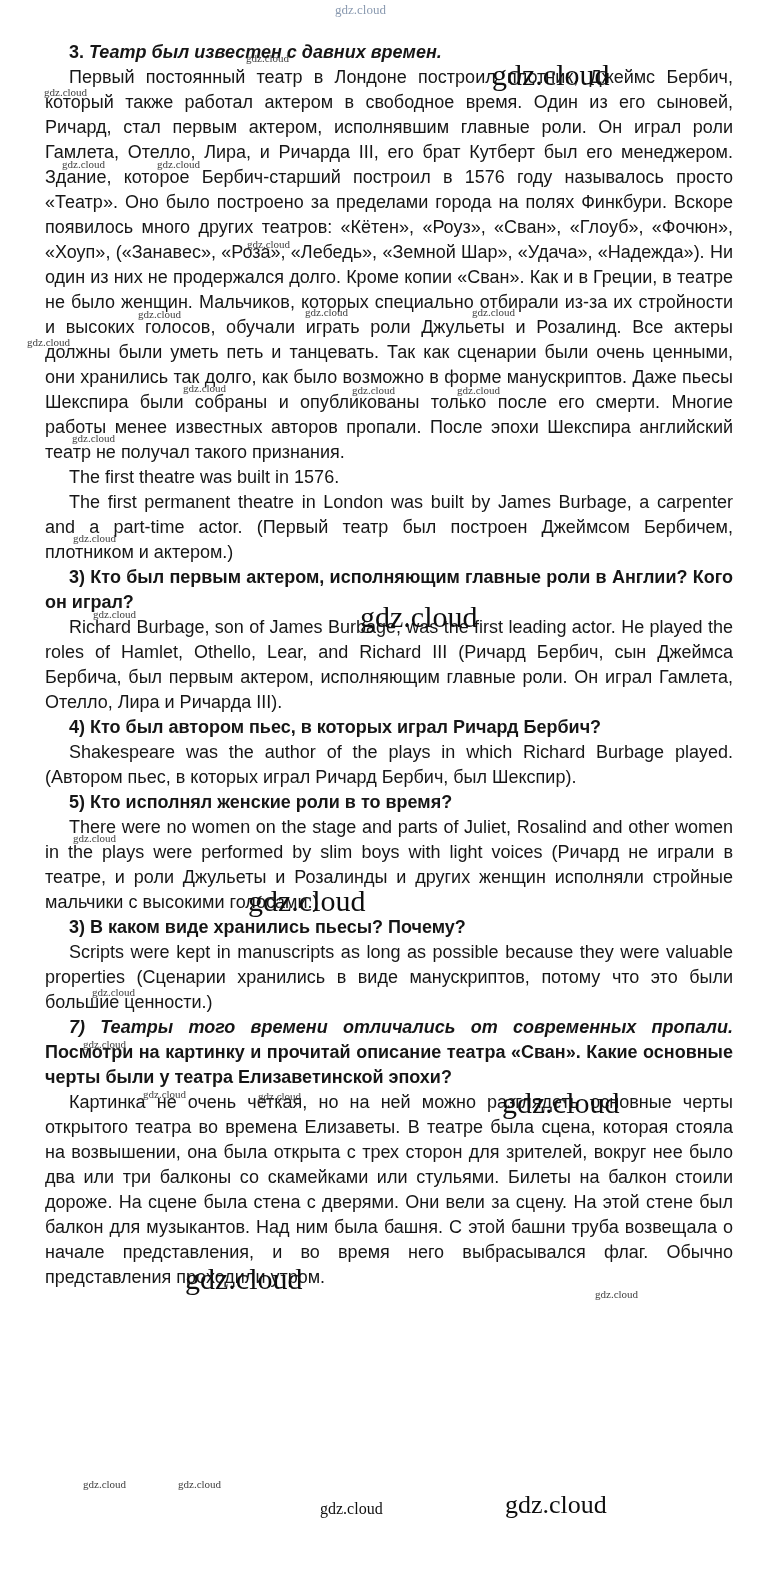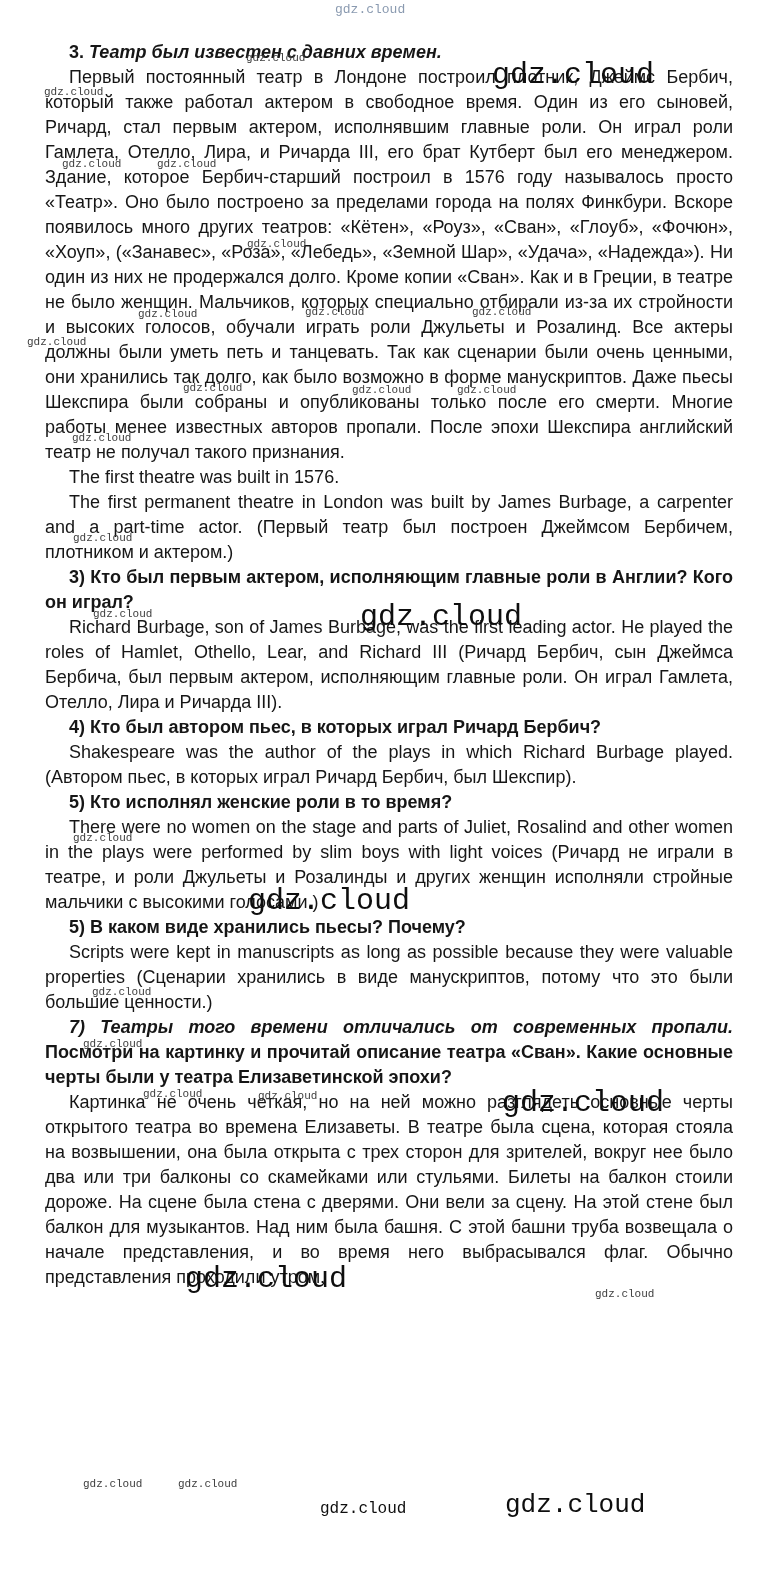--- a/index.html
+++ b/index.html
@@ -24,21 +24,21 @@
     line-height: 25px;
     text-align: justify;
     text-indent: 24px;
   }
   .heading { font-weight: 700; }
   .bi { font-weight: 700; font-style: italic; }
   .gap-top { margin-top: 30px; }
   .wm {
     position: absolute;
     white-space: nowrap;
-    font-family: Liberation Mono, monospace;
+    font-family: Liberation Serif, serif;
     pointer-events: none;
   }
   .wm-sm { font-size: 11px; color: #3d3d3d; }
   .wm-lg { font-size: 30px; color: #0e0e0e; }
   .wm-md { font-size: 16px; color: #0e0e0e; }
   .wm-top { font-size: 13px; color: #8a9ab0; }
 </style>
 </head>
 <body>
 
@@ -58,21 +58,21 @@
 
     <p class="heading">3) Кто был первым актером, исполняющим главные роли в Англии? Кого он играл?</p>
     <p>Richard Burbage, son of James Burbage, was the first leading actor. He played the roles of Hamlet, Othello, Lear, and Richard III (Ричард Бербич, сын Джеймса Бербича, был первым актером, исполняющим главные роли. Он играл Гамлета, Отелло, Лира и Ричарда III).</p>
 
     <p class="heading gap-top">4) Кто был автором пьес, в которых играл Ричард Бербич?</p>
     <p>Shakespeare was the author of the plays in which Richard Burbage played. (Автором пьес, в которых играл Ричард Бербич, был Шекспир).</p>
 
     <p class="heading">5) Кто исполнял женские роли в то время?</p>
     <p>There were no women on the stage and parts of Juliet, Rosalind and other women in the plays were performed by slim boys with light voices (Ричард не играли в театре, и роли Джульеты и Розалинды и других женщин исполняли стройные мальчики с высокими голосами.)</p>
 
-    <p class="heading">5) В каком виде хранились пьесы? Почему?</p>
+    <p class="heading">3) В каком виде хранились пьесы? Почему?</p>
     <p>Scripts were kept in manuscripts as long as possible because they were valuable properties (Сценарии хранились в виде манускриптов, потому что это были большие ценности.)</p>
 
     <p>
       <b class="bi">7)</b>
       <i class="bi">Театры того времени отличались от современных пропали.</i>
       <b>Посмотри на картинку и прочитай описание театра «Сван». Какие основные черты были у театра Елизаветинской эпохи?</b>
     </p>
     <p>Картинка не очень четкая, но на ней можно разглядеть основные черты открытого театра во времена Елизаветы. В театре была сцена, которая стояла на возвышении, она была открыта с трех сторон для зрителей, вокруг нее было два или три балконы со скамейками или стульями. Билеты на балкон стоили дороже. На сцене была стена с дверями. Они вели за сцену. На этой стене был балкон для музыкантов. Над ним была башня. С этой башни труба возвещала о начале представления, и во время него выбрасывался флаг. Обычно представления проходили утром.</p>
 
   </div>

